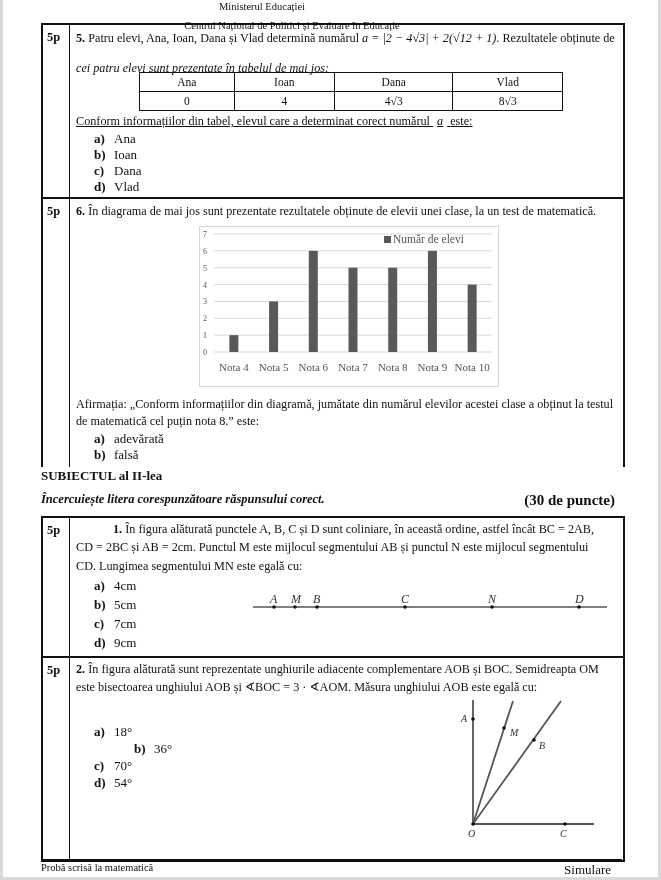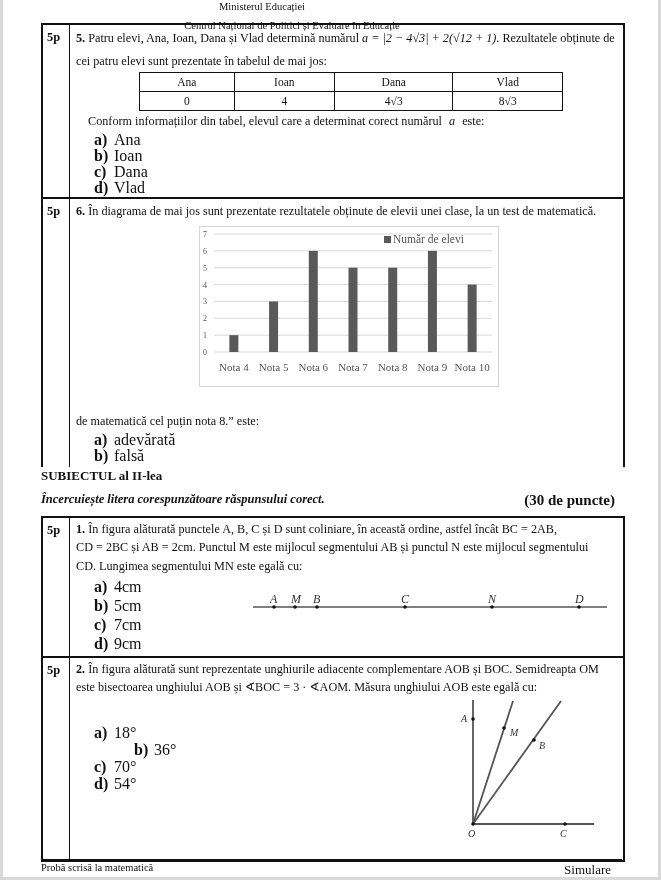--- a/index.html
+++ b/index.html
@@ -19,21 +19,21 @@
   .hdr2 { top:20px;padding-left:30px; }
 
   .box { position:absolute; left:41px; width:580px; border:2px solid #111; border-bottom:none; }
   .box.last { border-bottom:2px solid #111; }
   .pts { position:absolute; left:0; top:0; width:26px; height:100%; border-right:1px solid #111; }
   .pts span { position:absolute; left:4px; top:5px; font-weight:bold; font-size:12.5px;text-align:center; }
 
   .txt { position:absolute; left:33px; font-size:12.2px; line-height:17px; white-space:nowrap; }
   .b { font-weight:bold; }
   .i { font-style:italic; }
-  .opt { position:absolute; left:51px; font-size:16px; white-space:nowrap; }
+  .opt { position:absolute; left:51px; font-size:13px; white-space:nowrap; }
   .opt .ol { font-weight:bold; display:inline-block; width:20px; }
 
   table.vals { position:absolute; border-collapse:collapse; font-size:11.5px; }
   table.vals td { border:1px solid #111; text-align:center; height:18px; padding:0; }
 
   .chart { position:absolute; left:199px; top:226px; width:298px; height:159px; border:1px solid #d6d6d6; background:#fff; }
 
   .foot-line { position:absolute; left:41px; top:859px; width:581px; height:1px; background:#111; }
   .foot-l { position:absolute; left:41px; top:862px; font-size:10.5px; }
   .foot-r { position:absolute; right:50px; top:862px; font-size:13px;text-align:center; }
@@ -50,56 +50,57 @@
 
 <div class="box" style="top:23px;height:172px;">
   <div class="pts">
       <span>5p</span>
     </div>
   <div class="txt" style="top:5px;">
     <span class="b">5.</span>
     <span>Patru elevi, Ana, Ioan, Dana și Vlad determină numărul</span>
     <span class="i" style="">a = |2 − 4√3| + 2(√12 + 1)</span><span>. Rezultatele obținute de</span>
   </div>
-  <div class="txt" style="top:28px;">cei patru elevi sunt prezentate în tabelul de mai jos:</div>
+  <div class="txt" style="top:35px;font-style:italic;">cei patru elevi sunt prezentate în tabelul de mai jos:</div>
   <table class="vals" style="left:96px;top:47px;width:424px;">
     <tbody>
         <tr>
       <td>Ana</td>
       <td>Ioan</td>
       <td>Dana</td>
       <td>Vlad</td>
     </tr>
     <tr>
       <td>0</td>
       <td>4</td>
       <td>4√3</td>
       <td>8√3</td>
     </tr>
   </tbody>
     </table>
-  <div class="txt" style="top:88px;left:45px;">
+  <div class="txt" style="top:88px;left:33px;text-decoration:underline;">
     <span>Conform informațiilor din tabel, elevul care a determinat corect numărul</span>
     <span class="i" style="margin:0 4px;">a</span>
     <span>este:</span>
   </div>
   <div class="opt" style="top:106px;"><span class="ol">a)</span><span>Ana</span></div>
   <div class="opt" style="top:122px;"><span class="ol">b)</span><span>Ioan</span></div>
   <div class="opt" style="top:138px;"><span class="ol">c)</span><span>Dana</span></div>
   <div class="opt" style="top:154px;"><span class="ol">d)</span><span>Vlad</span></div>
 </div>
 
 <div class="box" style="top:197px;height:268px;">
   <div class="pts">
       <span>5p</span>
     </div>
   <div class="txt" style="top:4px;">
     <span class="b">6.</span>
     <span>În diagrama de mai jos sunt prezentate rezultatele obținute de elevii unei clase, la un test de matematică.</span>
   </div>
+  <div class="txt" style="top:197px;">Afirmația: „Conform informațiilor din diagramă, jumătate din numărul elevilor acestei clase a obținut la testul</div>
   <div class="txt" style="top:214px;">de matematică cel puțin nota 8.” este:</div>
   <div class="opt" style="top:232px;"><span class="ol">a)</span><span>adevărată</span></div>
   <div class="opt" style="top:248px;"><span class="ol">b)</span><span>falsă</span></div>
 </div>
 
 <div class="chart">
   <svg width="298" height="159" viewBox="0 0 298 159">
     <g id="grid">
         <line x1="14" x2="292" y1="125" y2="125" stroke="#d9d9d9" stroke-width="1"></line>
         <line x1="14" x2="292" y1="108.14285714285714" y2="108.14285714285714" stroke="#d9d9d9" stroke-width="1"></line>
@@ -146,21 +147,21 @@
 </div>
 
 <div style="position:absolute;left:41px;top:468px;font-weight:bold;font-size:13px;">SUBIECTUL al II-lea</div>
 <div style="position:absolute;left:41px;top:492px;font-weight:bold;font-style:italic;font-size:12.5px;">Încercuiește litera corespunzătoare răspunsului corect.</div>
 <div style="position:absolute;right:46px;top:492px;font-weight:bold;font-size:15px;">(30 de puncte)</div>
 
 <div class="box" style="top:516px;height:138px;">
   <div class="pts">
       <span>5p</span>
     </div>
-  <div class="txt" style="top:3px;"><span class="b">1.</span> <span>În figura alăturată punctele A, B, C și D sunt coliniare, în această ordine, astfel încât BC = 2AB,</span></div>
+  <div class="txt" style="top:3px;margin-left:37px;"><span class="b">1.</span> <span>În figura alăturată punctele A, B, C și D sunt coliniare, în această ordine, astfel încât BC = 2AB,</span></div>
   <div class="txt" style="top:21px;">CD = 2BC și AB = 2cm. Punctul M este mijlocul segmentului AB și punctul N este mijlocul segmentului</div>
   <div class="txt" style="top:40px;">CD. Lungimea segmentului MN este egală cu:</div>
   <div class="opt" style="top:60px;"><span class="ol">a)</span><span>4cm</span></div>
   <div class="opt" style="top:79px;"><span class="ol">b)</span><span>5cm</span></div>
   <div class="opt" style="top:98px;"><span class="ol">c)</span><span>7cm</span></div>
   <div class="opt" style="top:117px;"><span class="ol">d)</span><span>9cm</span></div>
 </div>
 
 <svg style="position:absolute;left:245px;top:585px;" width="370" height="35">
   <line x1="8" y1="22" x2="362" y2="22" stroke="#555" stroke-width="1.6"></line>

